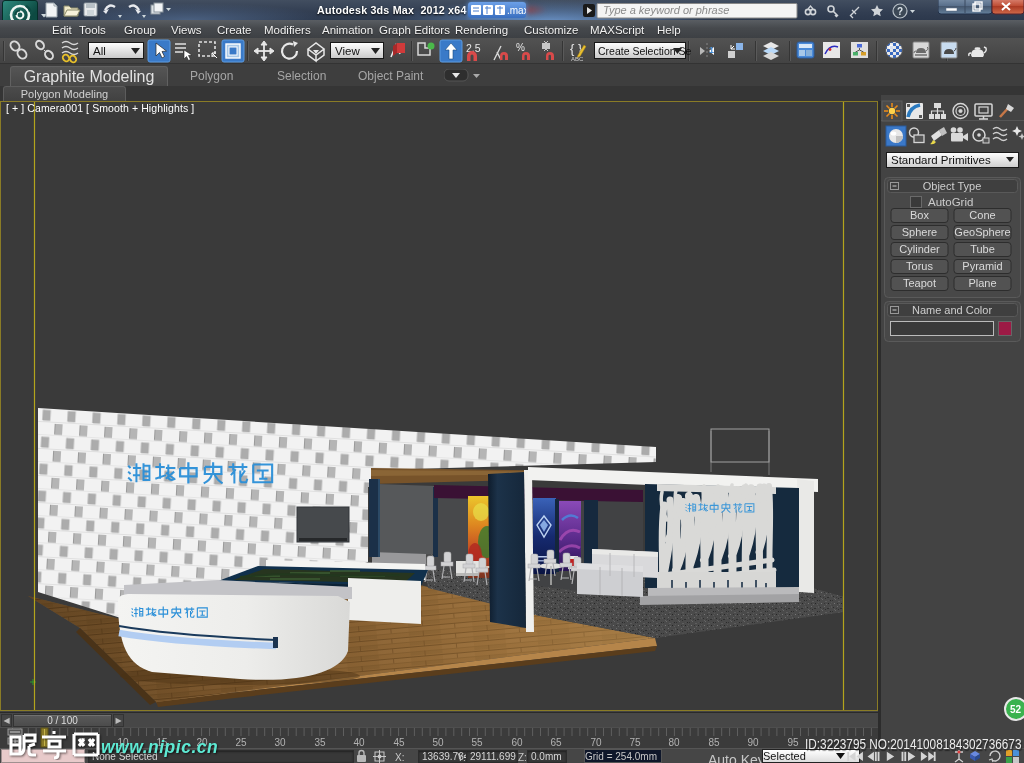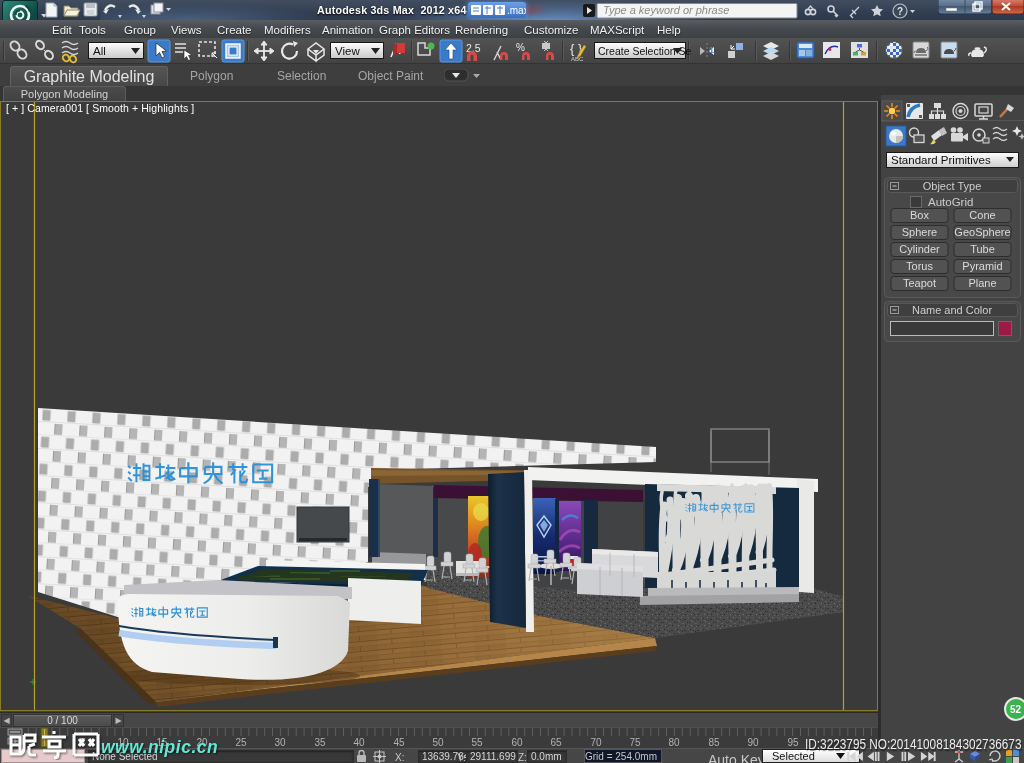--- a/index.html
+++ b/index.html
@@ -982,21 +982,21 @@
       </g>
   </svg>
   <span class="slab" style="left:395px">X:</span>
     <div class="sfield" style="left:418px;width:58px">13639.764</div>
   <span class="slab" style="left:457px">Y:</span>
     <div class="sfield" style="left:466px;width:52px">29111.699</div>
   <span class="slab" style="left:518px">Z:</span>
     <div class="sfield" style="left:527px;width:40px">0.0mm</div>
   <div class="abs" style="left:584px;top:749px;width:78px;height:14px;background:#0f172a;border:1px solid #565656;color:#c6c6c6;font-size:10px;line-height:13px;text-align:left">Grid = 254.0mm</div>
   <span class="slab" style="left:708px;font-size:14px">Auto Key</span>
-  <div class="abs" style="left:762px;top:749px;width:98px;height:14px;background:linear-gradient(#fff,#ddd);border:1px solid #222;color:#111;font-size:11px;line-height:13px;padding-left:9px">Selected</div>
+  <div class="abs" style="left:762px;top:749px;width:98px;height:14px;background:linear-gradient(#fff,#ddd);border:1px solid #222;color:#111;font-size:11px;line-height:13px;padding-left:0">Selected</div>
   <svg class="abs" style="left:764px;top:749px" width="260" height="14">
     <path d="M72 4 l9 0 -4.5 6 z" fill="#111"></path>
     <g fill="#d4d4d4" transform="translate(6,1) scale(.92)">
       <g transform="translate(84,2)">
           <path d="M10 0 v10 l-7 -5 z M2 0 v10 l-7 -5 z" transform="translate(7,0)"></path>
           <rect x="0" y="0" width="2" height="10"></rect>
         </g>
       <g transform="translate(105,2)">
           <path d="M8 0 v10 l-7 -5 z"></path>
           <rect x="9" y="0" width="2" height="10"></rect>

